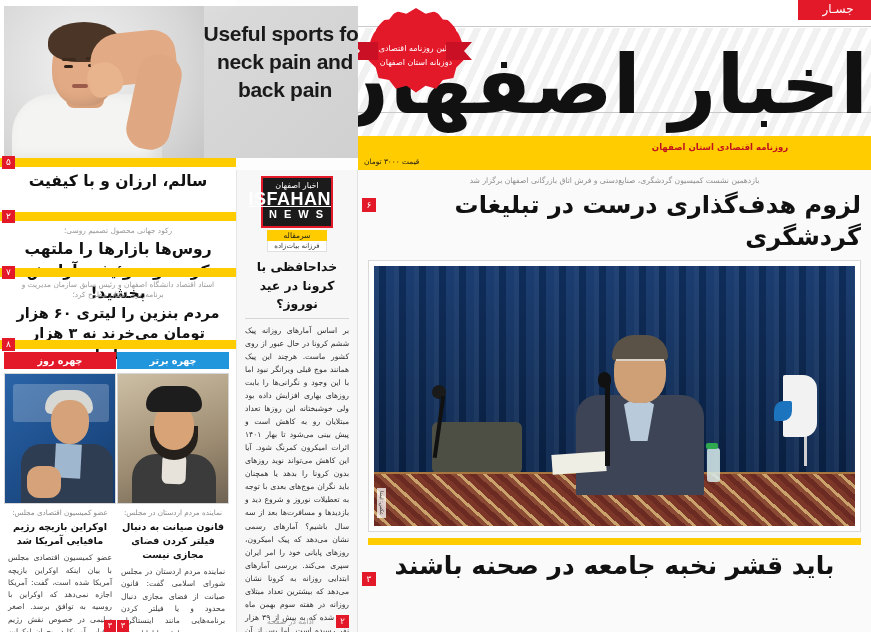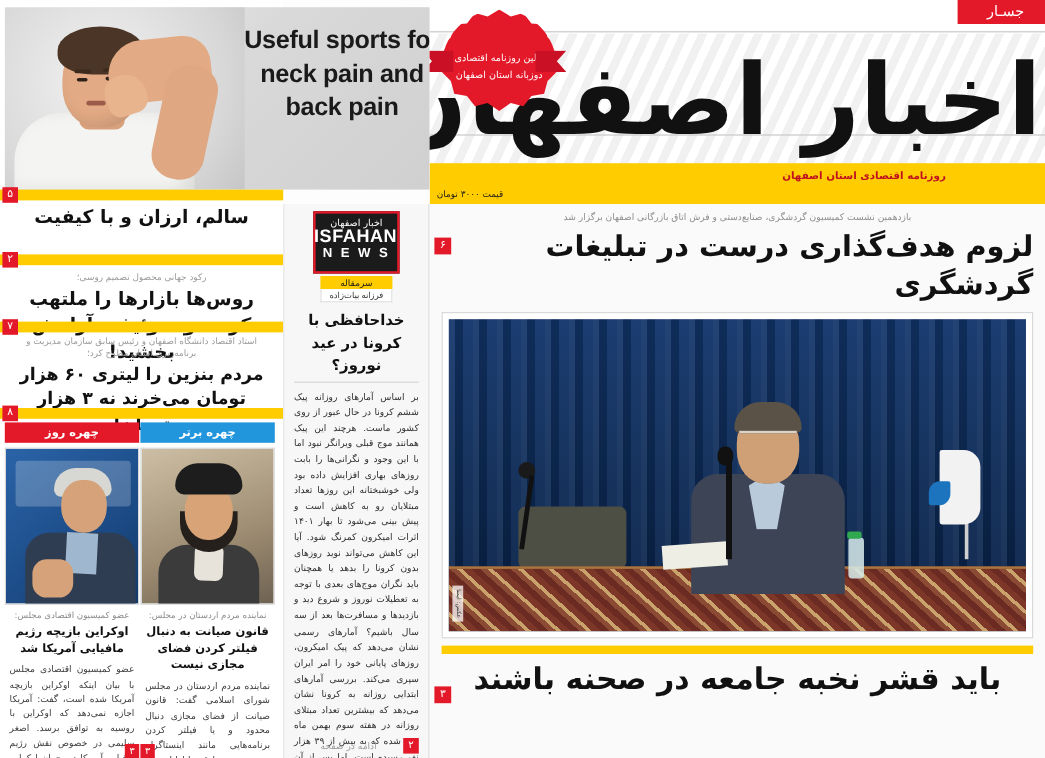--- a/index.html
+++ b/index.html
@@ -138,23 +138,23 @@
     background: #f7f7f7;
     border-left: 1px solid #e6e6e6; border-right: 1px solid #e6e6e6;
     padding: 6px 8px 0 8px;
   }
   .ed-logo {
     width: 72px; height: 52px; margin: 0 auto;
     background: #1b1b1b; border: 2px solid #e3192a;
     color: #fff; text-align: center; position: relative;
   }
   .ed-logo-script { font-size: 8px; color: #fff; padding-top: 3px; letter-spacing: .5px; }
-  .ed-logo-isf { font-family:"Liberation Sans",sans-serif; font-weight:700; font-size: 15px; letter-spacing: .5px; line-height: 1.05; }
+  .ed-logo-isf { font-family:"Liberation Sans",sans-serif; font-weight:700; font-size: 18px; letter-spacing: .5px; line-height: 1.05; text-decoration: underline; }
   .ed-logo-news{ font-family:"Liberation Sans",sans-serif; font-weight:700; font-size: 11px; letter-spacing: 2px; line-height: 1.05; }
-  .ed-tagbox { width: 60px; margin: 2px auto 0; font-family: Liberation Serif, serif; }
+  .ed-tagbox { width: 60px; margin: 2px auto 0; }
   .ed-tag { background:#ffcc00; color:#1a1a1a; font-size:7.5px; text-align:center; line-height:11px; height:11px; }
   .ed-author { background:#ffffff; color:#333; font-size:7px; text-align:center; line-height:11px; height:11px; border:1px solid #e0e0e0; border-top:none; }
   .ed-title {
     text-align: center; font-weight: 700; font-size: 12.4px; color: #111;
     line-height: 1.5; padding: 6px 0 4px;
     border-bottom: 1px solid #d6d6d6;
   }
   .ed-body {
     font-size: 7.6px; line-height: 1.72; color: #2c2c2c;
     text-align: justify; padding-top: 5px;

